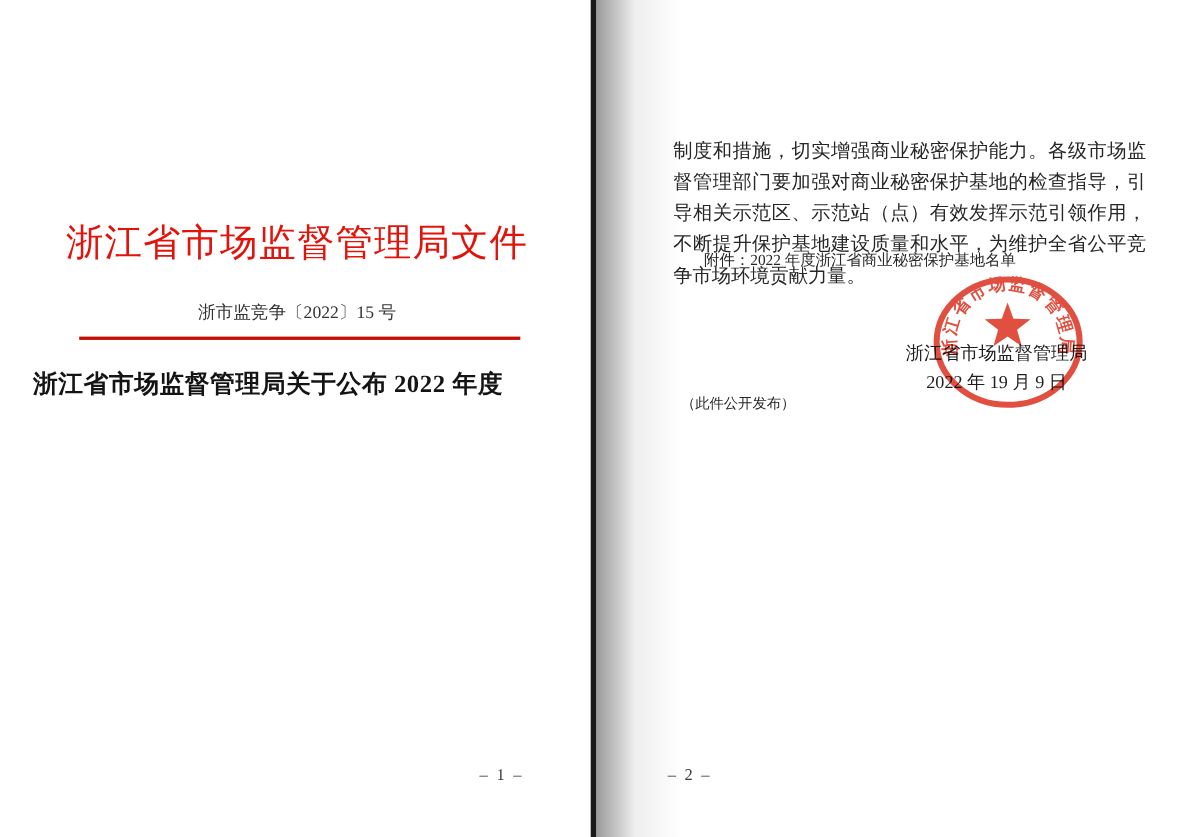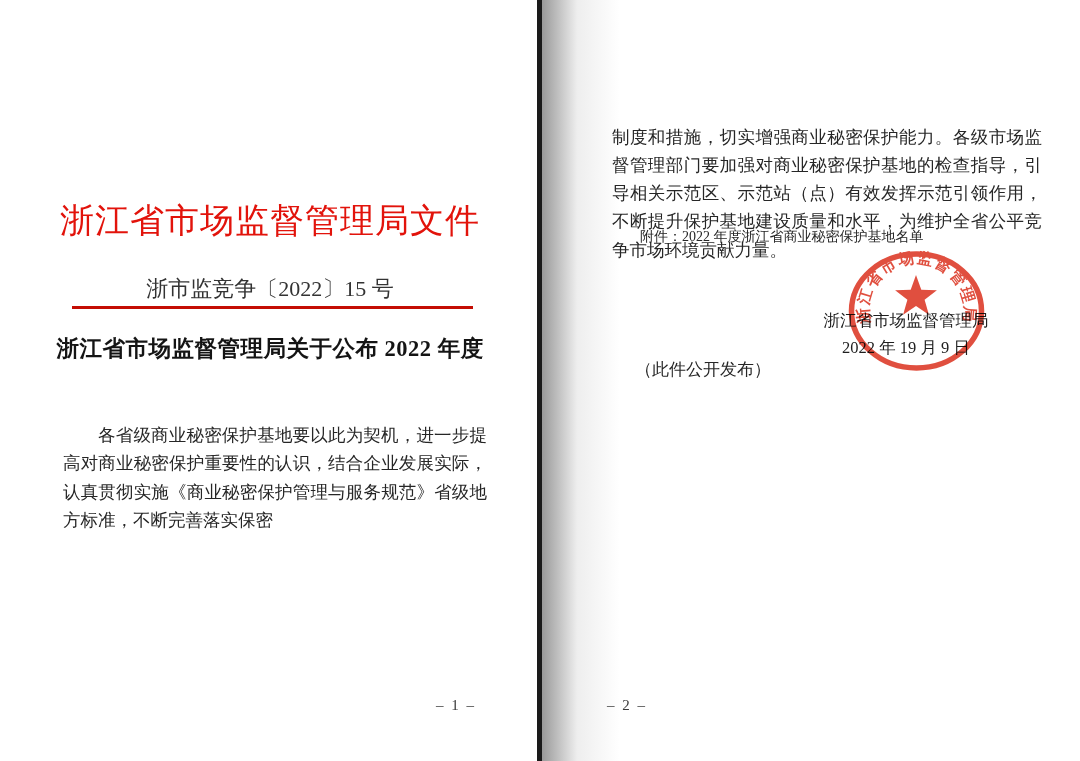--- a/index.html
+++ b/index.html
@@ -34,30 +34,30 @@
     position: absolute; top: 198px; left: 0; width: 540px;
     text-align: center;
     font-size: 34px; font-weight: normal; letter-spacing: 1px;
     color: #e2130b;
     font-family: "Liberation Serif", "DejaVu Serif", serif;
     white-space: nowrap;
   }
   .doc-no {
     position: absolute; top: 274px; left: 0; width: 540px;
     text-align: center;
-    font-size: 22px; color: #333333;
+    font-size: 16px; color: #333333;
   }
   .red-rule {
     position: absolute; top: 306px; left: 72px;
     width: 401px; height: 3px;
     background: #c40d03;
   }
   .doc-title {
     position: absolute; top: 331px; left: 30px; width: 480px;
-    text-align: center;
+    text-align: left;
     font-size: 22.5px; font-weight: bold; color: #141414;
     line-height: 36px;
     letter-spacing: 0.5px;
   }
   .body-text {
     font-size: 17.5px; line-height: 28.3px;
     text-align: justify; text-justify: inter-ideograph;
     color: #262626;
   }
   .body1 { position: absolute; top: 421px; left: 63px; width: 424px; }
@@ -75,22 +75,22 @@
   .attachment {
     position: absolute; top: 228px; left: 72px; width: 430px;
     font-size: 14px; margin: 0; text-indent: 28px;
   }
   .signature {
     position: absolute; top: 307px; left: 216px; width: 300px;
     text-align: center;
     font-size: 16.5px; line-height: 27px; color: #1e1e1e;
   }
   .public-note {
-    position: absolute; top: 358px; left: 95px;
-    font-size: 17px;
+    position: absolute; top: 358px; left: 79px;
+    font-size: 13px;
   }
   .seal {
     position: absolute; top: 250px; left: 306px;
     width: 141px; height: 122px;
     opacity: 0.9;
     mix-blend-mode: multiply;
   }
 </style>
 </head>
 <body>
@@ -103,21 +103,20 @@
 
     <div class="doc-no">浙市监竞争〔2022〕15 号</div>
 
     <div class="red-rule"></div>
 
     <div class="doc-title">
       <div>浙江省市场监督管理局关于公布 2022 年度</div>
     </div>
 
     <div class="body1 body-text">
-      <p class="indent">各省级商业秘密保护基地要以此为契机，进一步提高对商业秘密保护重要性的认识，结合企业发展实际，认真贯彻实施《商业秘密保护管理与服务规范》省级地方标准，不断完善落实保密</p>
     </div>
 
     <div class="pageno pageno-1">– 1 –</div>
   </div>
 
   <div class="spine"></div>
   <div class="spine-shade"></div>
 
   <div class="page page-right">
 

